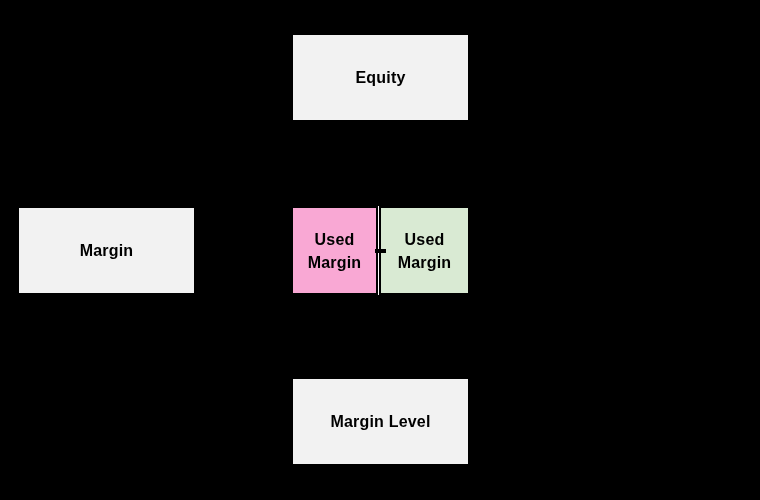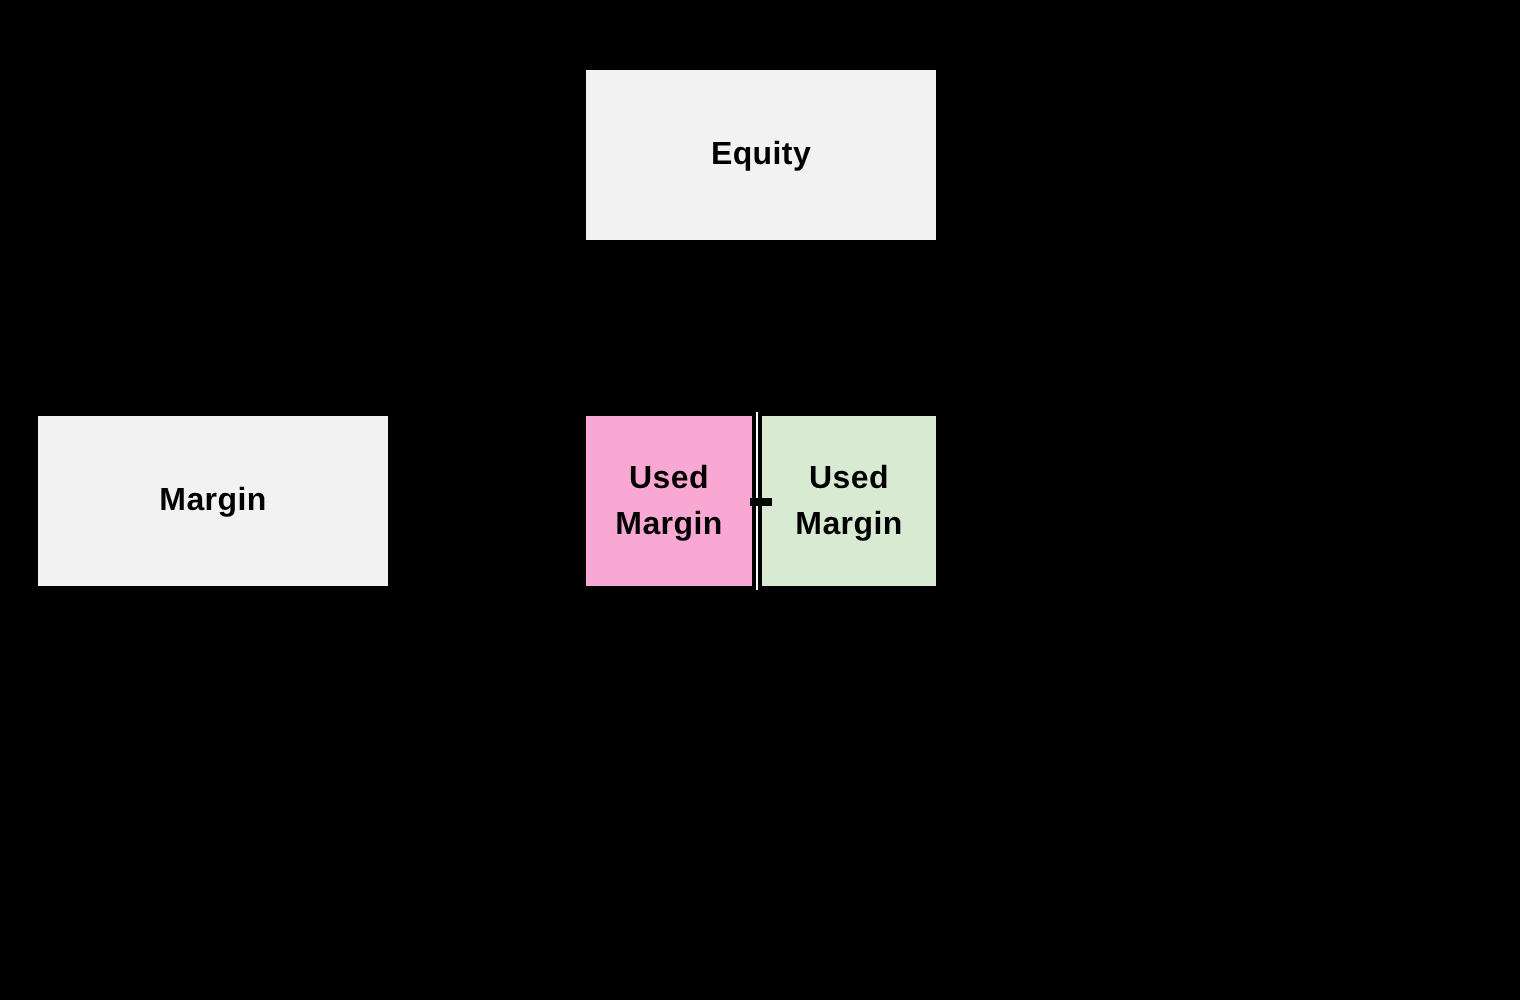--- a/index.html
+++ b/index.html
@@ -90,14 +90,17 @@
     <div class="half half-used">
       <span class="node-label">Used Margin</span>
     </div>
     <div class="half half-free">
       <span class="node-label">Used Margin</span>
     </div>
     <div class="connector-stub"></div>
   </div>
 
 
+  <div class="node node-margin-level">
+    <span class="node-label">Margin Level</span>
+  </div>
 
 </div>
 
 </body></html>

